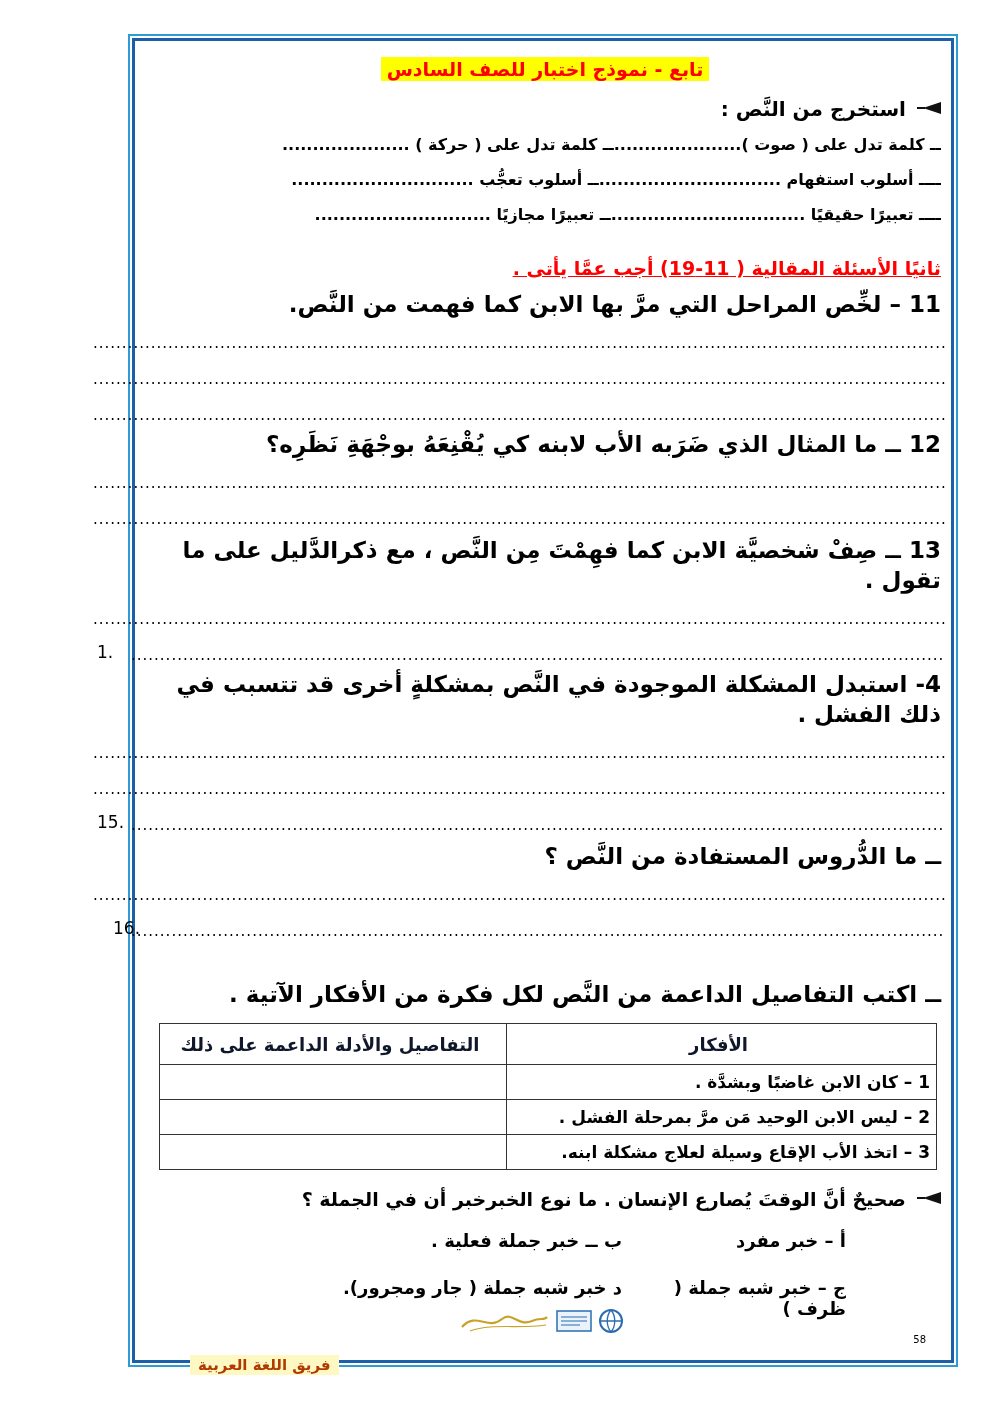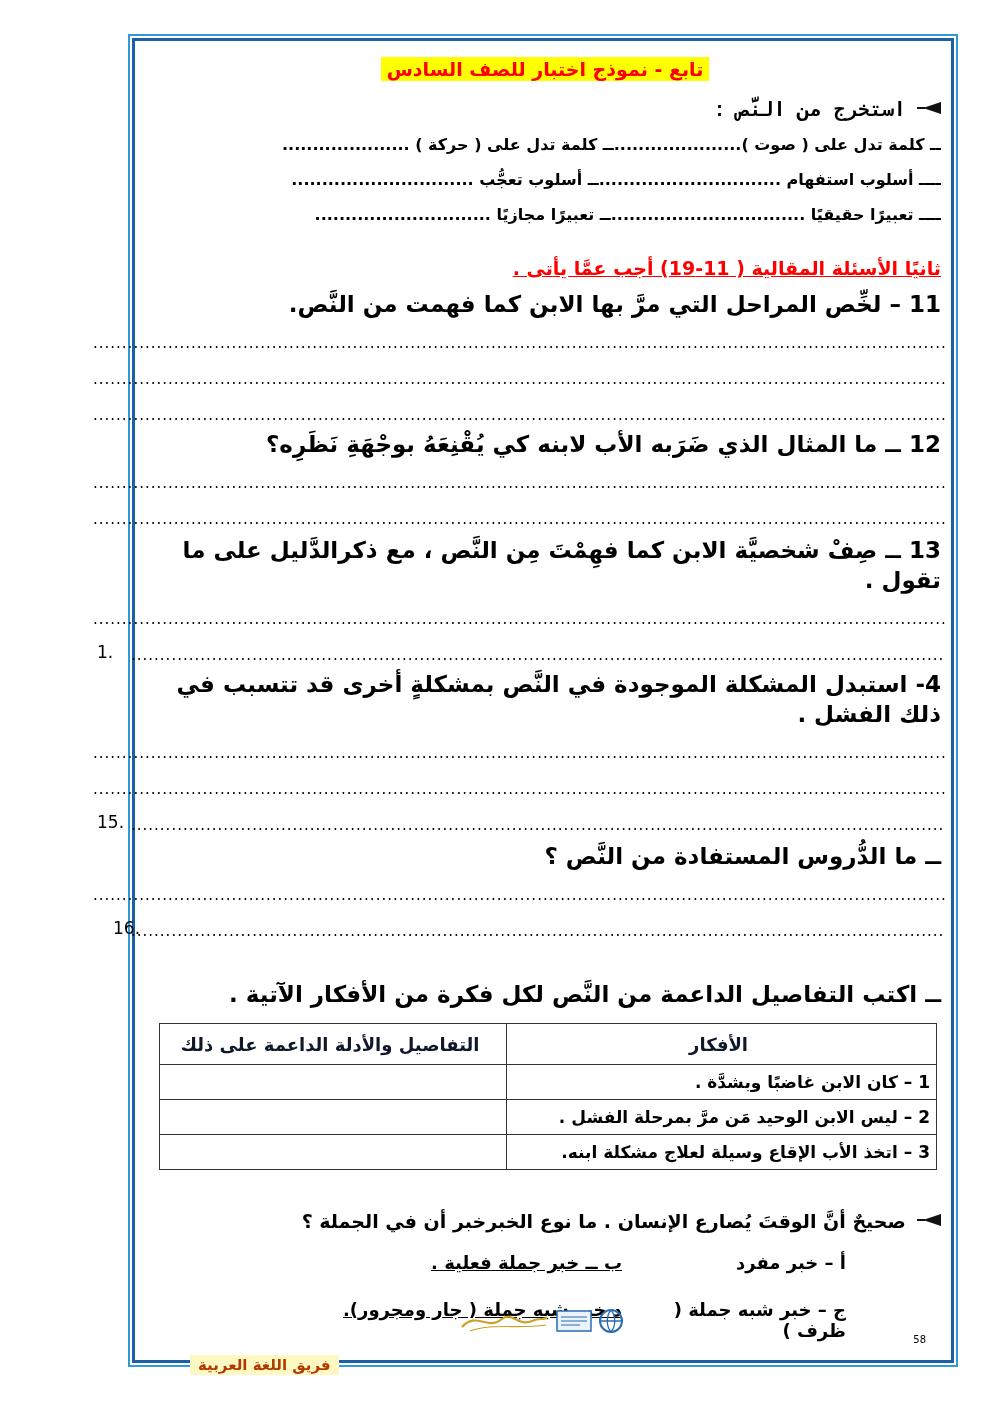--- a/index.html
+++ b/index.html
@@ -25,21 +25,21 @@
   }
   .title-row{text-align:center;margin-top:10px;}
   .title{
     display:inline-block;
     background:#FFFF00;color:#FF0000;
     font-weight:bold;font-size:19px;
     padding:1px 6px;
   }
   .section-head-row{margin-top:16px;text-align:right;height:30px;}
   .pen-icon{display:inline-block;vertical-align:middle;margin-left:6px;}
-  .section-head{font-size:20px;font-weight:bold;vertical-align:middle;font-family:Liberation Mono, monospace;}
+  .section-head{font-size:20px;font-weight:bold;vertical-align:middle;}
   .extract-line{
     font-size:16px;font-weight:bold;line-height:35px;
     text-align:right;white-space:nowrap;overflow:hidden;
   }
   .red-head{
     margin-top:25px;
     color:#FF0000;font-weight:bold;font-size:19px;
     text-decoration:underline;text-align:right;
   }
   .question{font-size:23px;font-weight:bold;text-align:right;line-height:30px;}
@@ -72,30 +72,30 @@
   .cell{
     display:flex;align-items:center;
     box-sizing:border-box;min-height:35px;
     font-size:17px;font-weight:bold;
   }
   .cell.head{min-height:40px;justify-content:center;color:#0f172a;font-size:18px;}
   .cell.c-ideas{border-left:1px solid #333;padding-right:6px;}
   .cell.c-details{padding-right:6px;}
   .cell.bt{border-top:1px solid #333;}
   
-  .grammar-row{margin-top:40px;text-align:right;padding-left:4px;}
+  .grammar-row{margin-top:18px;text-align:right;padding-left:4px;}
   .grammar-q{font-size:19px;font-weight:bold;vertical-align:middle;}
   .options{
     display:grid;grid-template-columns:38% 62%;
     row-gap:26px;margin-top:20px;
     font-size:18px;font-weight:bold;
   }
   .opt{text-align:right;}
   .opt.col-r{padding-left:0;padding-right:95px;}
-  .opt.col-l{padding-right:18px;text-decoration:underline;}
+  .opt.col-l{padding-right:18px;}
   
   .footer-logos{
     position:absolute;bottom:64px;left:50%;transform:translateX(-50%);
     display:flex;align-items:center;gap:6px;direction:ltr;
   }
   .footer-slogan{
     position:absolute;bottom:40px;left:50%;transform:translateX(-50%);
     font-weight:bold;font-size:15px;white-space:nowrap;
   }
   .footer-team{

